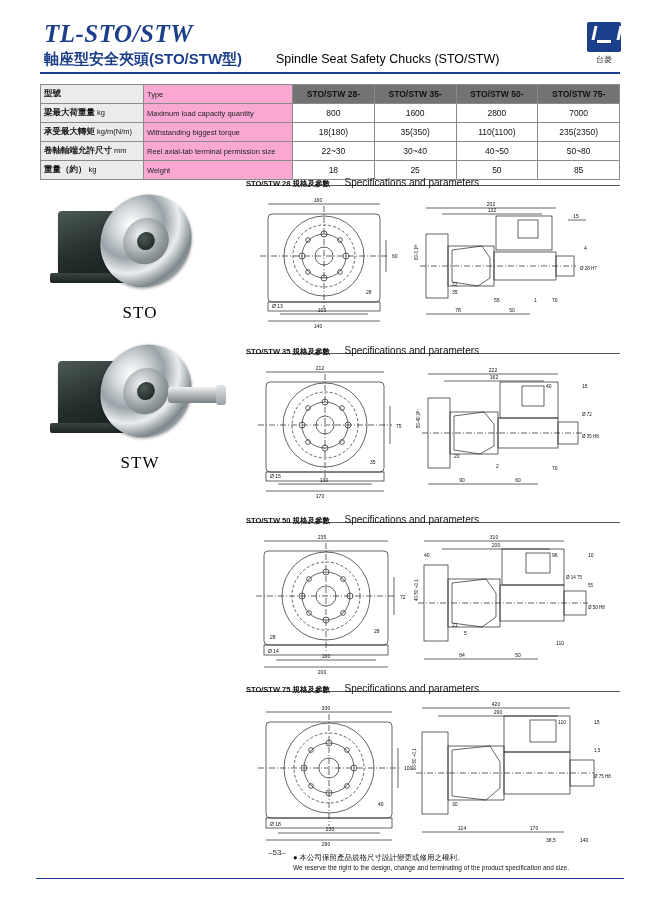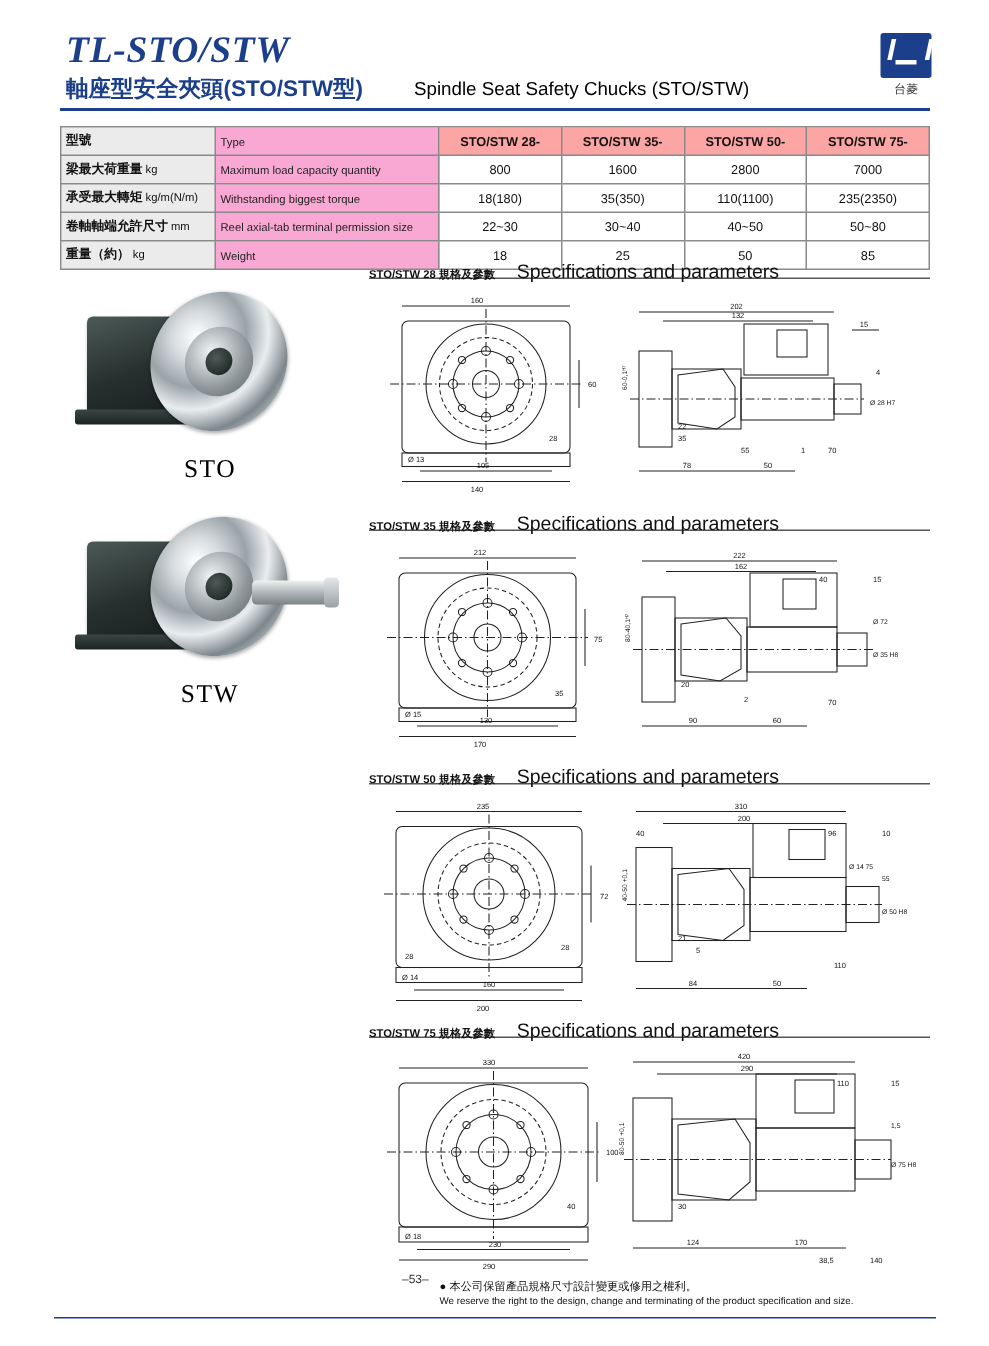--- a/index.html
+++ b/index.html
@@ -56,21 +56,21 @@
     border:1px solid #8a8a8a;padding:2px 3px;height:14px;vertical-align:middle;
   }
   .spec-table .rowhead{
     background:#ebebeb;font-weight:bold;font-size:8.5px;white-space:nowrap;width:96px;
   }
   .spec-table .rowhead .unit{font-weight:normal;font-size:7.5px;padding-left:2px;}
   .spec-table .rowdesc{
     background:#f9a8d4;font-size:7.5px;white-space:nowrap;width:142px;color:#222;
   }
   .spec-table .colhead{
-    background:#fca5a5;text-align:center;font-weight:bold;font-size:8.5px;
+    background:#737373;text-align:center;font-weight:bold;font-size:8.5px;
   }
   .spec-table .val{text-align:center;font-size:8.5px;}
 
   
   .photo-col{position:absolute;left:40px;top:185px;width:200px;}
   .photo{position:relative;width:185px;height:120px;margin-bottom:4px;}
   .photo-label{
     text-align:center;font-family:"Liberation Serif", serif;
     font-size:17px;color:#000000;letter-spacing:1px;margin-top:-6px;
   }
@@ -111,21 +111,21 @@
     background:linear-gradient(180deg,#e4e7e9,#9aa1a4);
   }
 
   
   .group{position:absolute;left:246px;}
   .grp-title{position:relative;height:12px;}
   .grp-title .cn{
     font-size:7.5px;font-weight:bold;color:#111;
   }
   .grp-title .en{
-    font-size:13px;color:#111;padding-left:10px;
+    font-size:10px;color:#111;padding-left:10px;
   }
   .grp-rule{width:374px;height:1px;background:#555;margin-top:1px;}
   .drawing{position:relative;margin-top:4px;}
   .drawing svg{display:block;}
 
   
   .footer-note{
     position:absolute;right:36px;bottom:26px;width:330px;text-align:left;
   }
   .footer-note .l1{font-size:7.5px;color:#111;}

